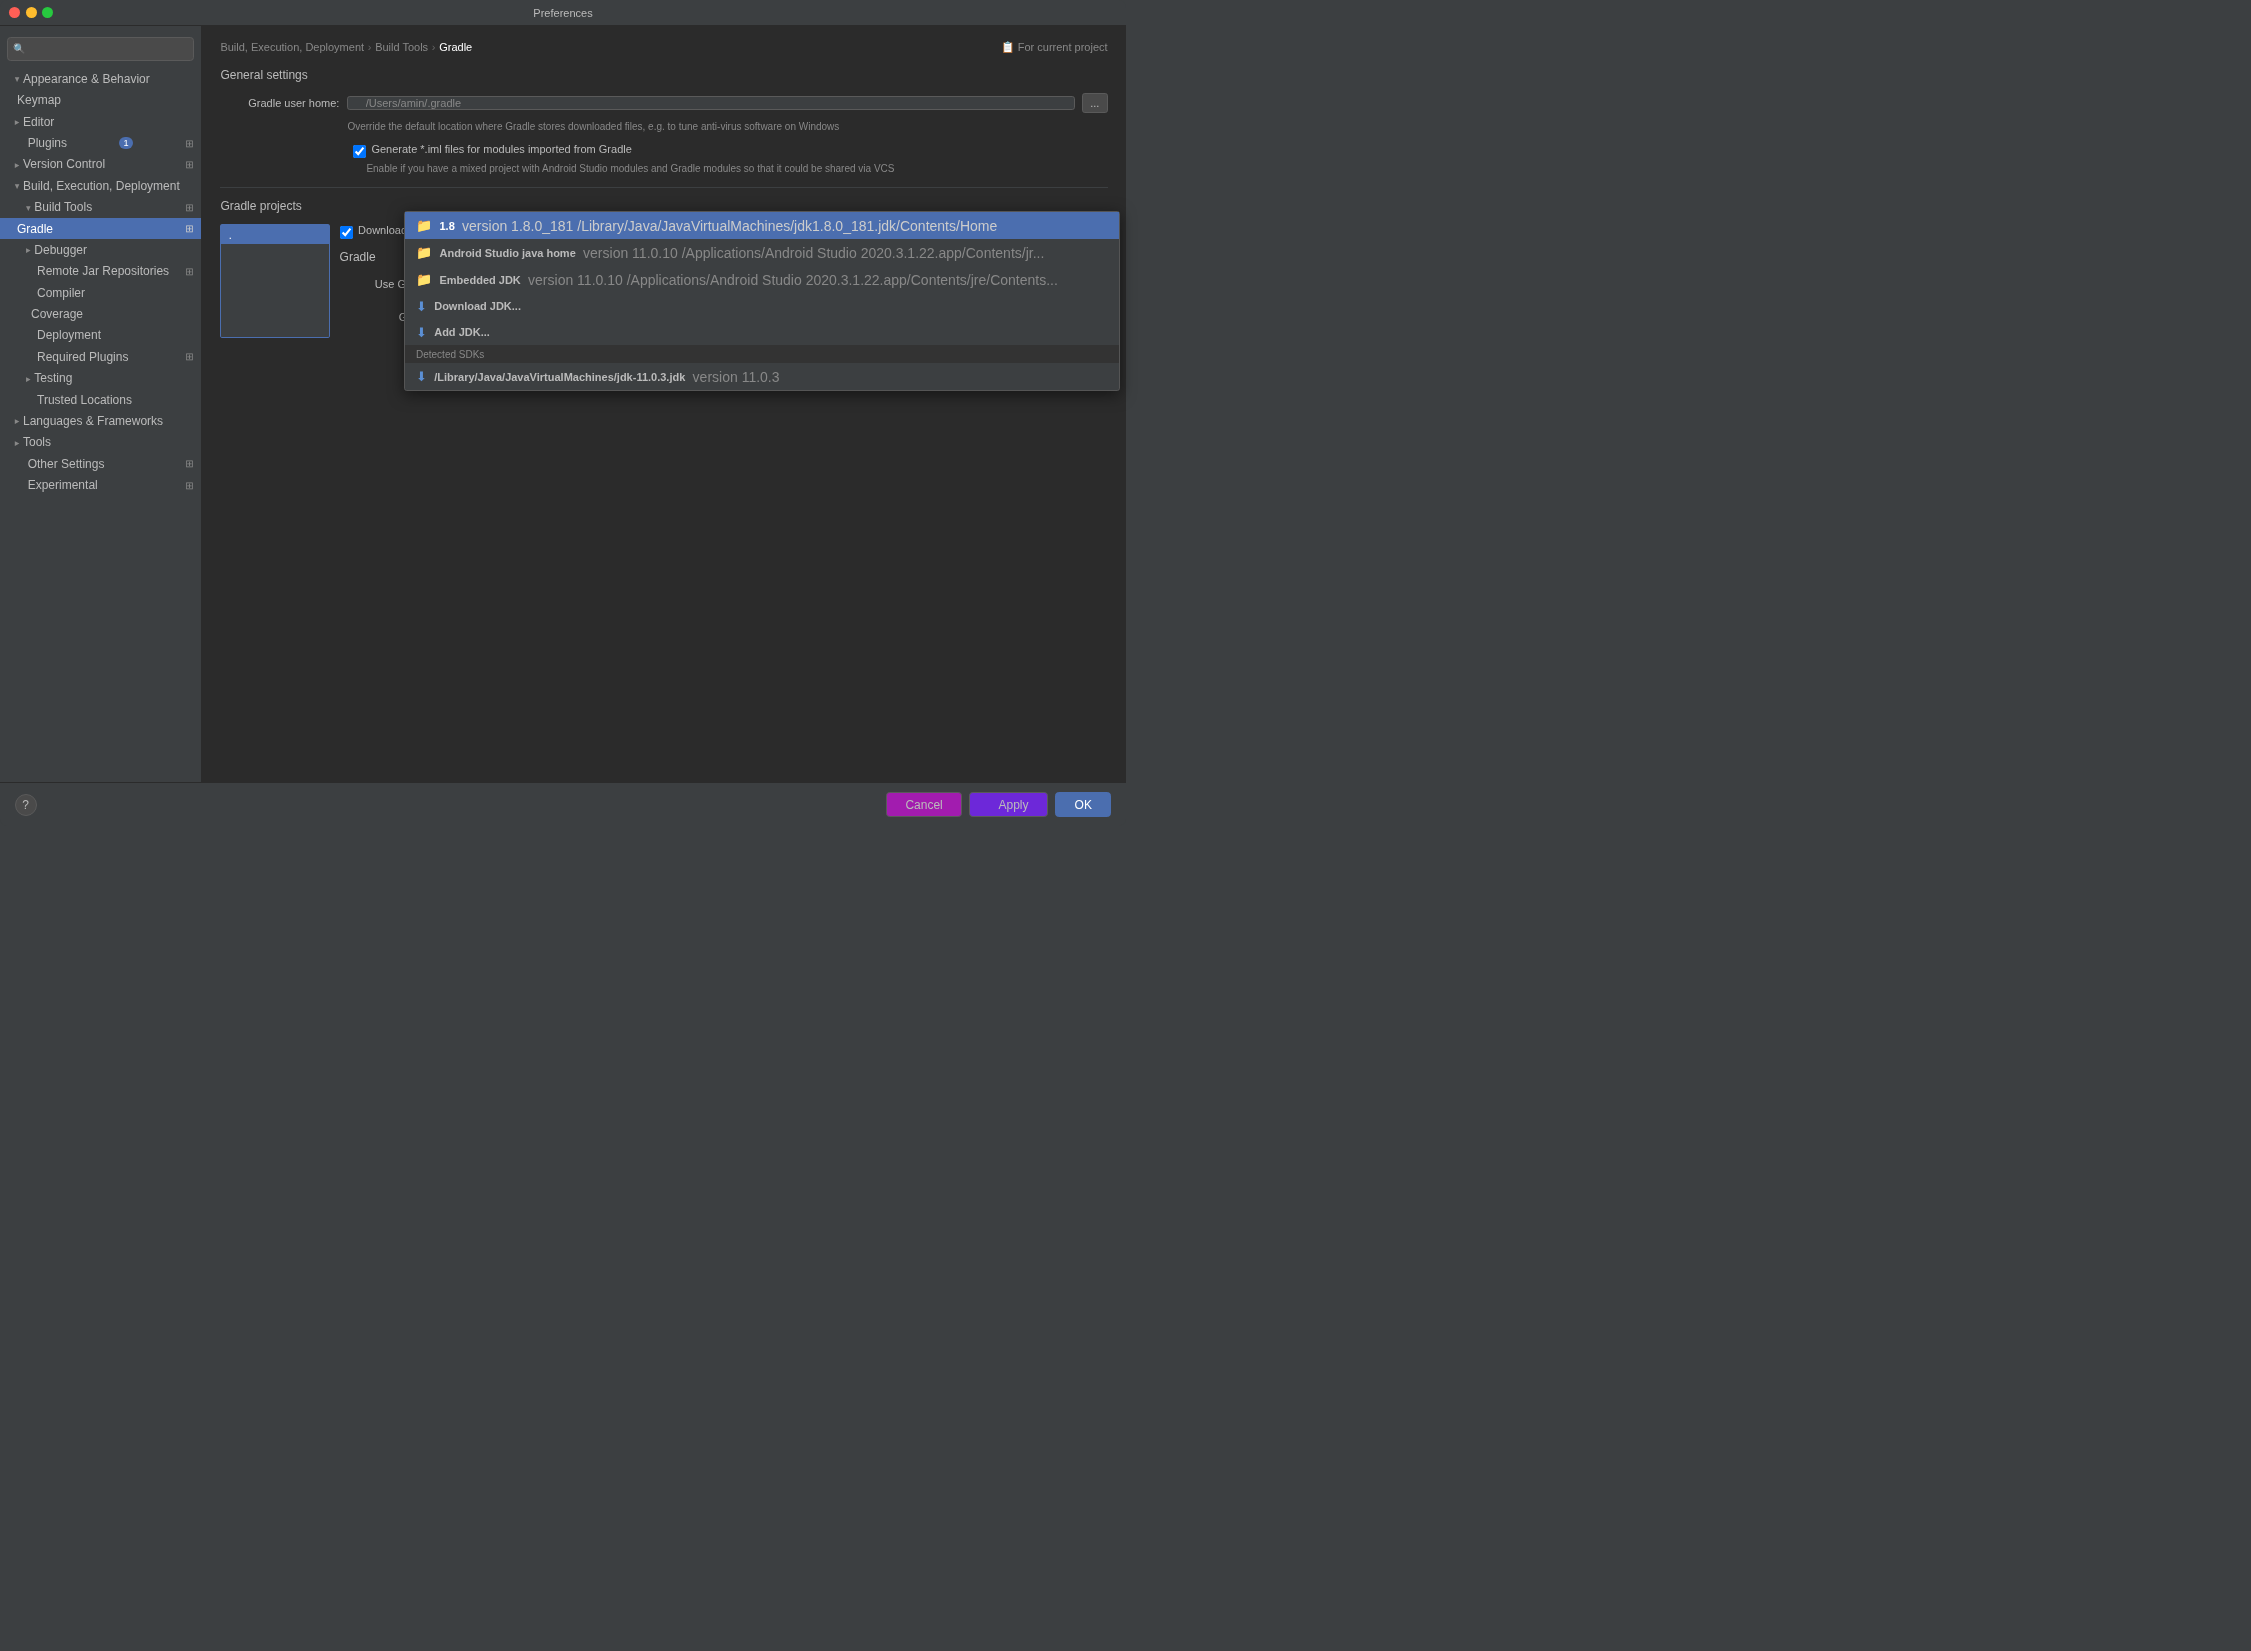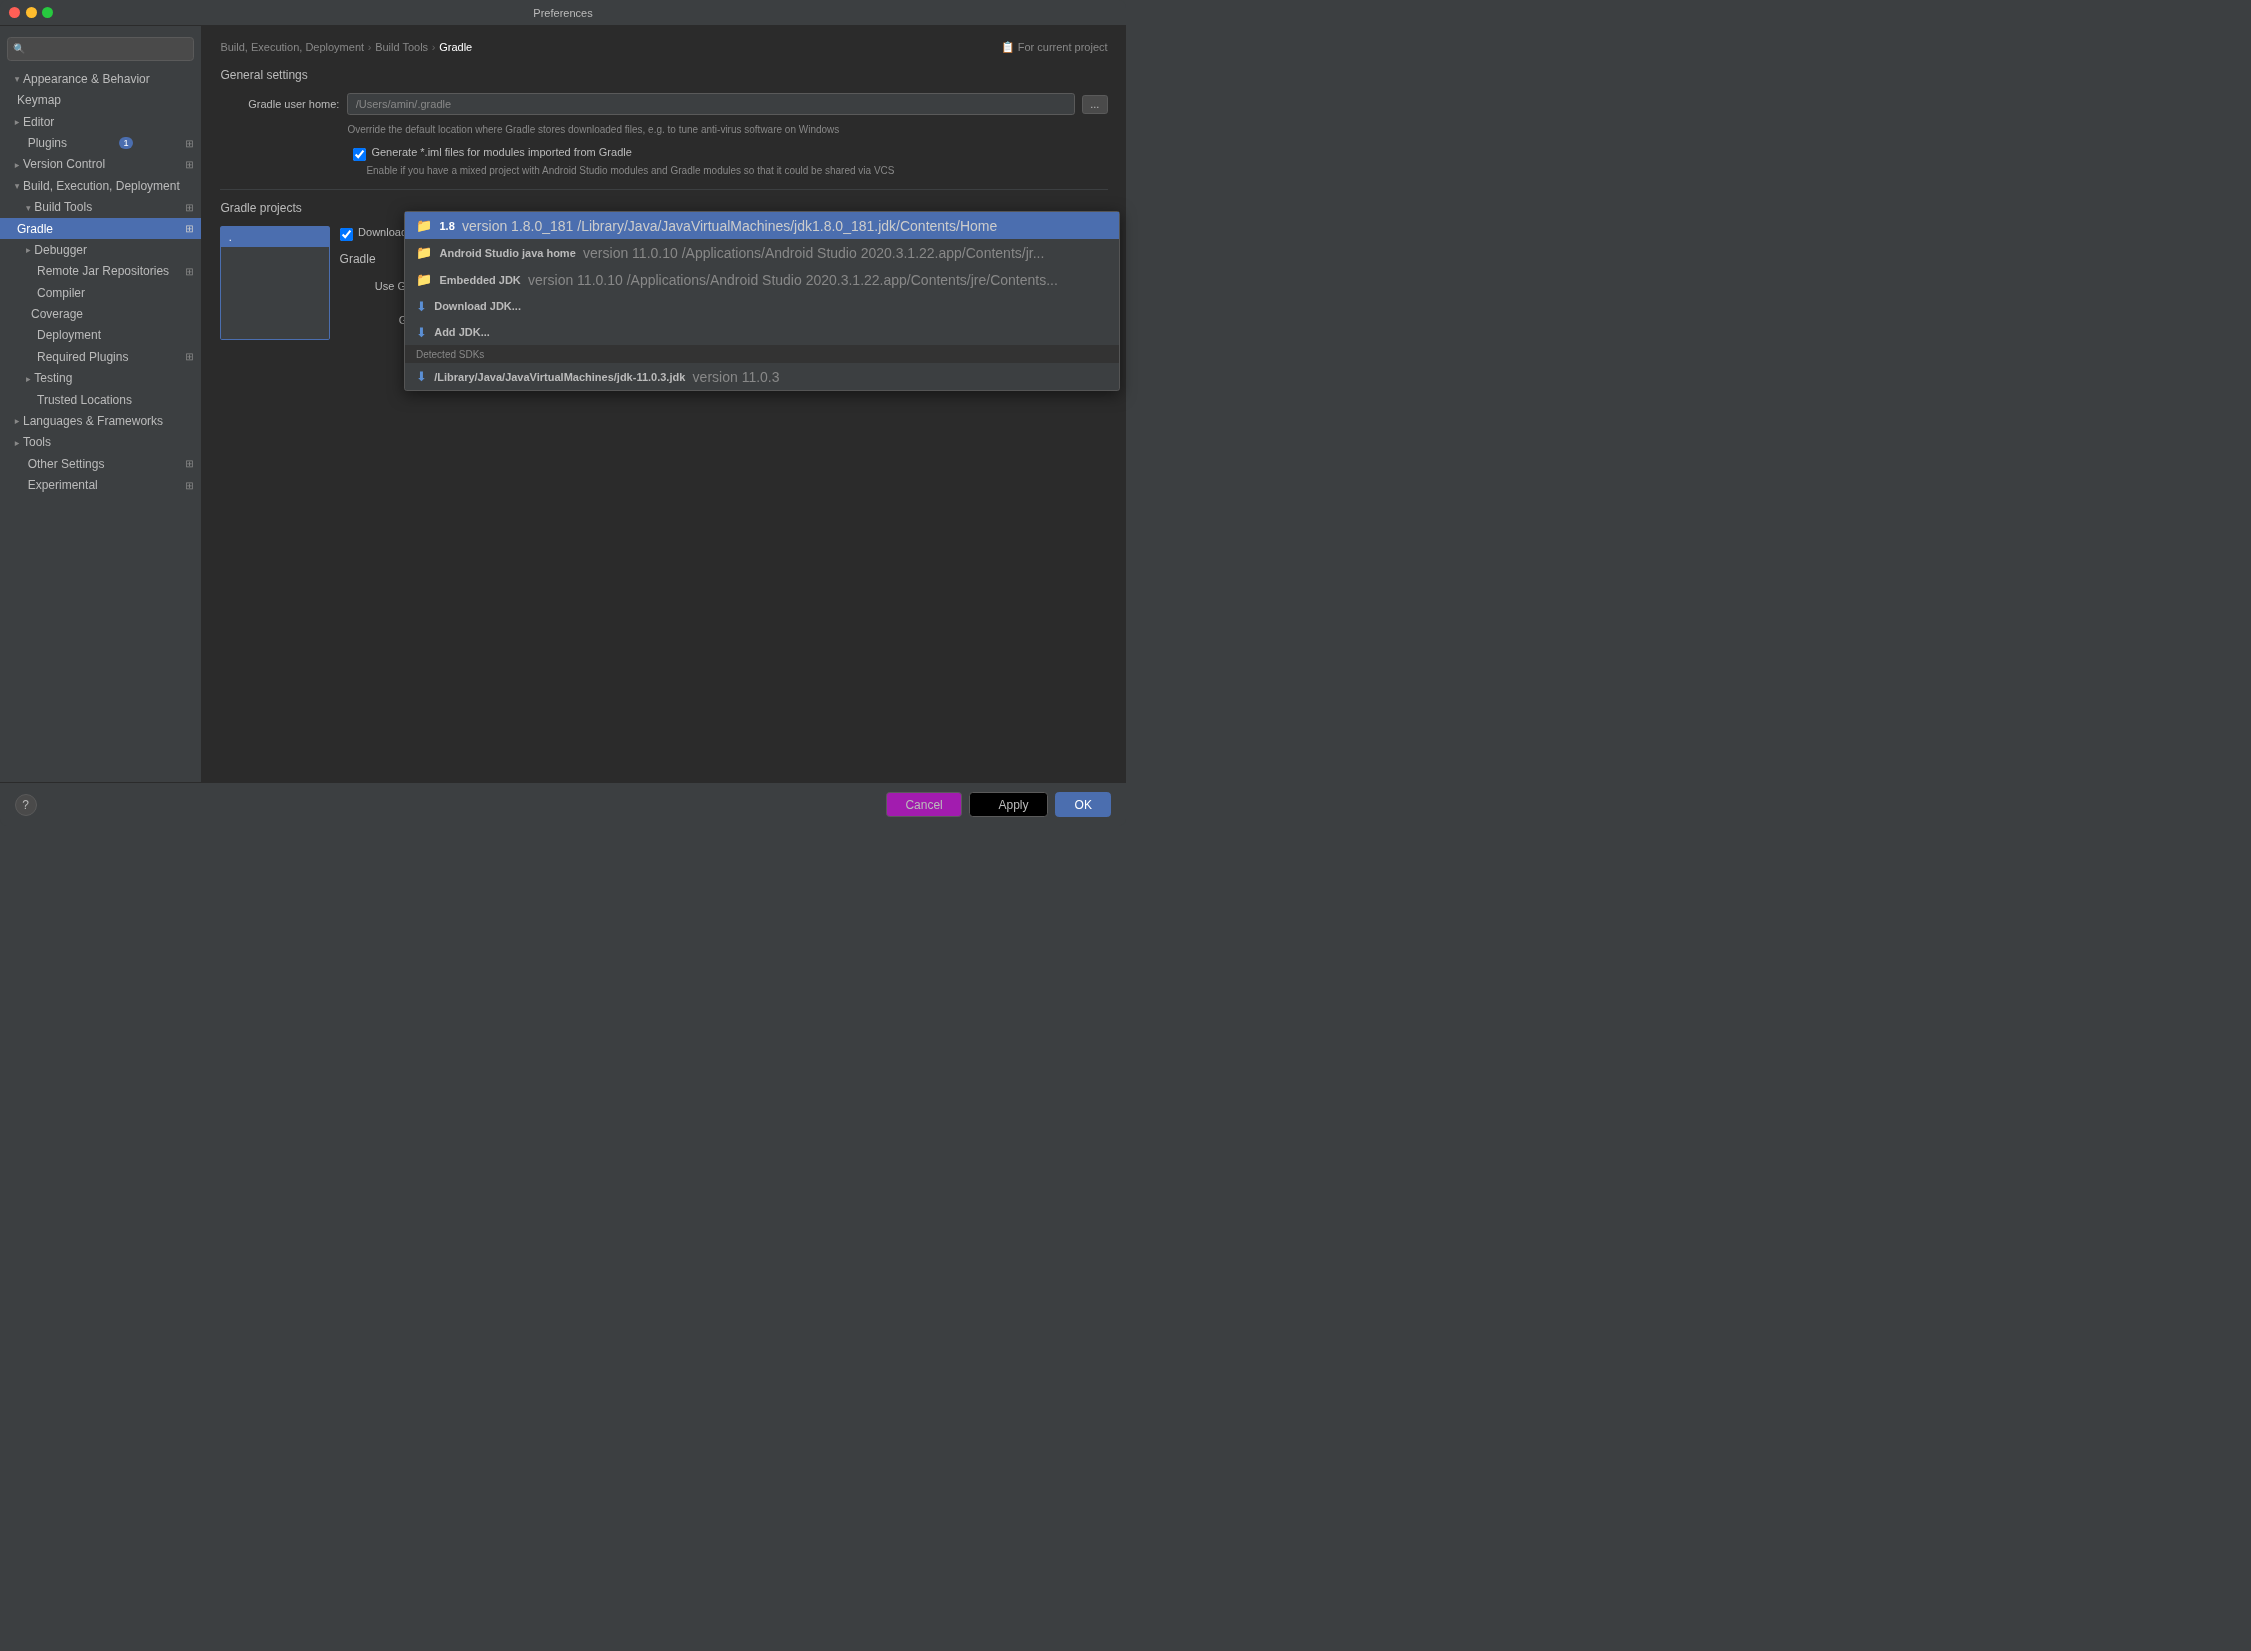--- a/index.html
+++ b/index.html
@@ -135,24 +135,24 @@
       font-size: 11px;
       width: 119px;
       flex-shrink: 0;
       text-align: right;
     }
     .text-input-wrapper {
       flex: 1;
       background: #3c3f41;
       border: 0.9px solid #5a5a5a;
       border-radius: 2.8px;
-      height: 22px;
-      display: flex;
-      align-items: center;
-      padding: 0 8px;
+      height: 14px;
+      display: flex;
+      align-items: center;
+      padding: 0 18px;
     }
     .text-input-wrapper input {
       background: transparent;
       border: none;
       outline: none;
       color: #888;
       font-size: 11px;
       width: 100%;
     }
     .browse-btn {
@@ -297,21 +297,21 @@
       border-radius: 3.7px;
       border: 0.9px solid #5a5a5a;
       cursor: pointer;
       font-size: 12px;
     }
     .btn-cancel {
       background: #a21caf;
       color: #bbbbbb;
     }
     .btn-apply {
-      background: #000000;
+      background: #6d28d9;
       color: #bbbbbb;
       padding-left: 28px;
     }
     .btn-ok {
       background: #4b6eaf;
       color: white;
       border-color: #4b6eaf;
     }
     .help-btn {
       width: 22px; height: 22px;

